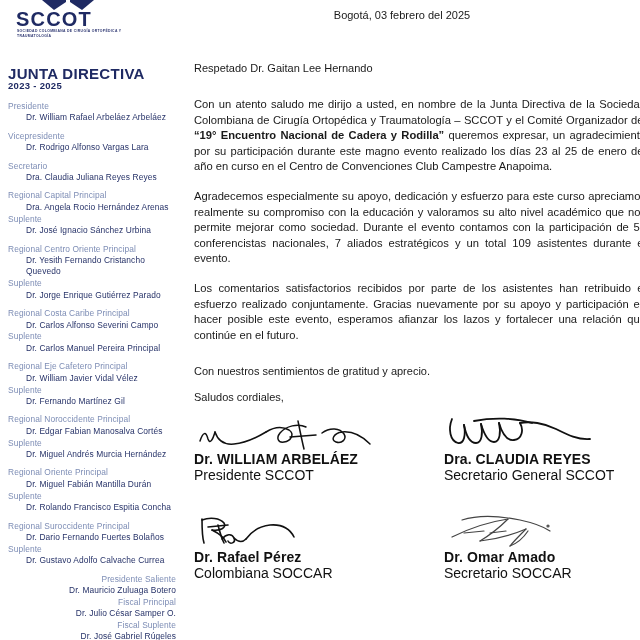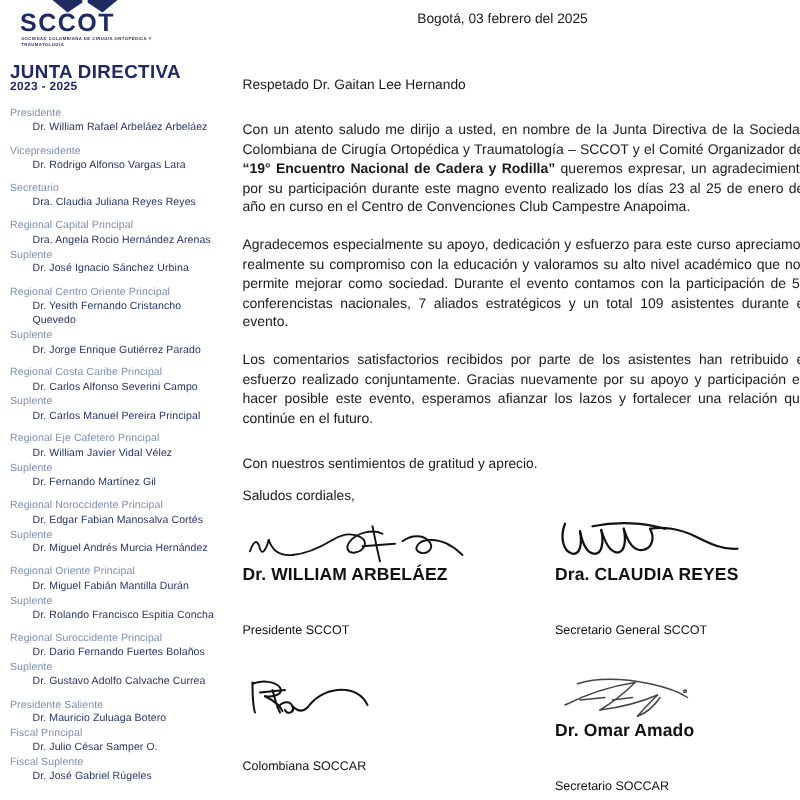--- a/index.html
+++ b/index.html
@@ -26,21 +26,21 @@
   
   .sidebar {
     width: 182px;
     flex: 0 0 182px;
     padding: 0 6px 0 8px;
     box-sizing: border-box;
     position: relative;
     overflow: hidden;
   }
   .logo-block {
-    padding-top: 0;
+    padding-top: 16px;
     height: 44px;
     position: relative;
   }
   .logo-mark {
     position: absolute;
     left: 32px;
     top: -16px;
     width: 56px;
     height: 30px;
   }
@@ -91,21 +91,21 @@
     letter-spacing: 0.1px;
   }
   .person {
     font-size: 8.4px;
     line-height: 11.4px;
     color: #263268;
     letter-spacing: 0.1px;
     margin-bottom: 0.5px;
     padding-left: 18px;
   }
-  .tight .role, .tight .person { line-height: 11.2px; }
+  .tight .role, .tight .person { line-height: 11.2px; text-align: right; }
 
   
   .letter {
     flex: 1 1 auto;
     padding: 0 10px 0 8px;
     box-sizing: border-box;
     position: relative;
   }
   .date-line {
     text-align: center;
@@ -156,24 +156,23 @@
     position: relative;
   }
   .sig-name {
     font-size: 14px;
     font-weight: bold;
     color: #111;
     letter-spacing: 0.1px;
     white-space: nowrap;
   }
   .sig-title {
-    font-size: 10px;
+    font-size: 14px;
     color: #111;
     white-space: nowrap;
-    margin-top: 32px;
   }
   svg { display: block; overflow: visible; }
 </style>
 </head>
 <body>
 
 <div class="page">
 
   <aside class="sidebar">
 
@@ -330,20 +329,21 @@
               <path d="M8 5 C16 2, 26 3, 30 8 C33 13, 26 16, 18 15"></path>
               <path d="M18 15 C24 18, 30 22, 32 27"></path>
               <path d="M14 12 L34 10"></path>
               <path d="M24 10 C26 18, 28 24, 30 28"></path>
               <path d="M28 24 C32 19, 38 18, 40 23 C42 28, 36 30, 34 26"></path>
               <path d="M40 23 C44 27, 48 28, 52 24"></path>
               <path d="M52 24 C58 16, 66 11, 76 10 C88 9, 96 14, 100 22"></path>
             </g>
           </svg>
         </div>
+        <div class="sig-name">Dr. Rafael Pérez</div>
         <div class="sig-title">Colombiana SOCCAR</div>
       </div>
 
       <div class="sig-col offset">
         <div class="sig-art">
           <svg viewBox="0 0 200 34" width="200" height="34" aria-hidden="true">
             <g fill="none" stroke="#444" stroke-width="1.2" stroke-linecap="round" stroke-linejoin="round">
               <path d="M18 5 C34 0, 56 1, 76 5 C90 8, 100 12, 106 16"></path>
               <path d="M8 22 C24 14, 44 7, 64 4"></path>
               <path d="M64 4 C56 12, 46 20, 36 26"></path>

